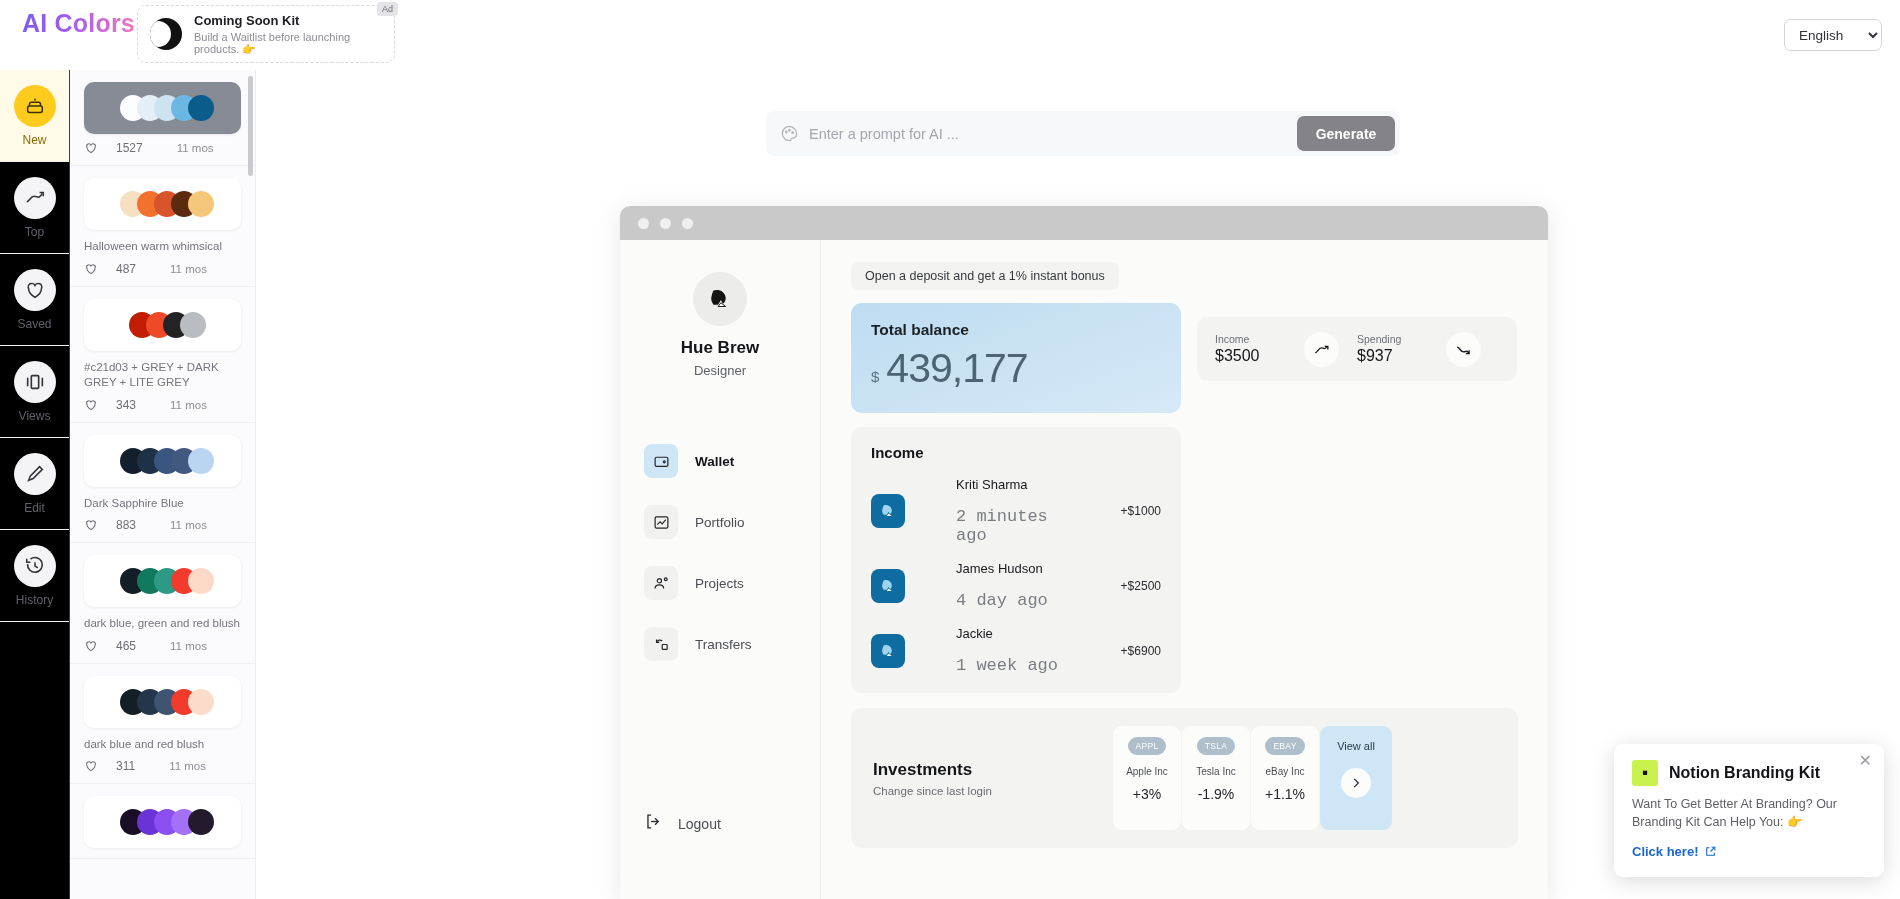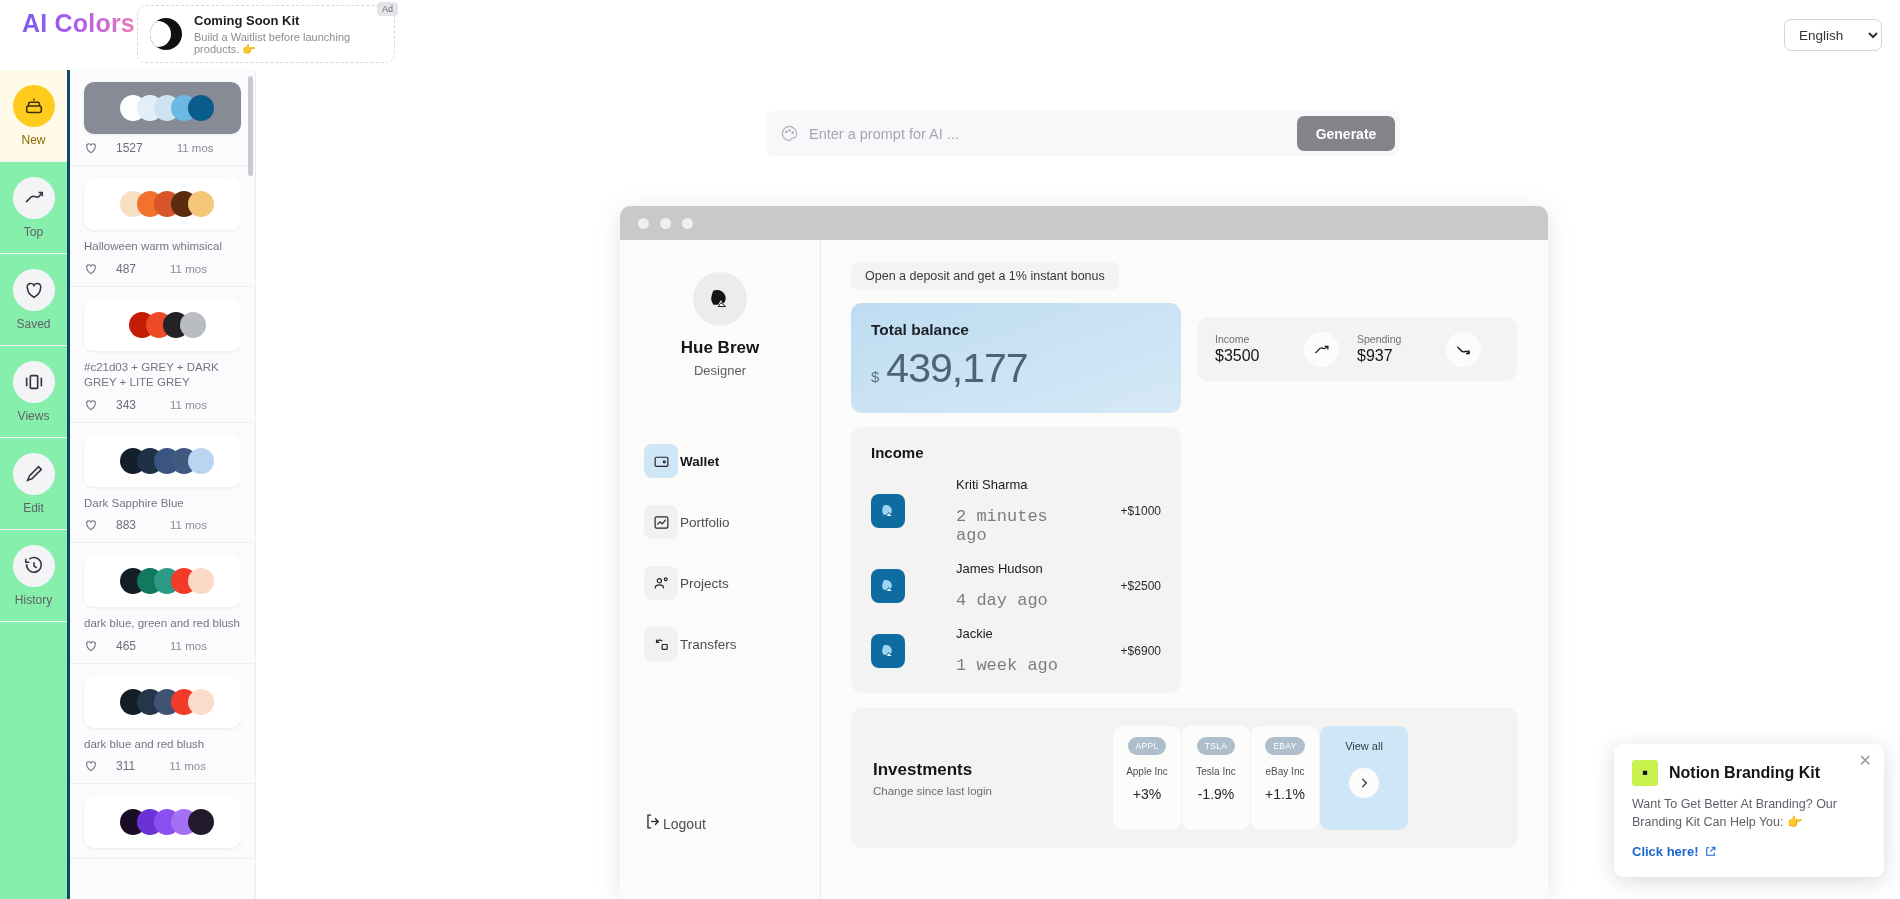--- a/index.html
+++ b/index.html
@@ -46,21 +46,21 @@
   #lang-select {
     position: absolute; right: 18px; top: 19px;
     width: 98px; height: 32px; border: 1px solid #d4d4da; border-radius: 7px;
     background: #fff; font-size: 13.5px; color: #32323a;
     font-family: "Liberation Sans", sans-serif; padding-left: 10px;
   }
 
   
   #rail {
     position: absolute; left: 0; top: 70px; width: 70px; height: 829px;
-    background: #86efac; border-right: 3px solid #0c4a6e; z-index: 30;
+    background: #000000; border-right: 1px solid #0c4a6e; z-index: 30;
   }
   .rail-item {
     height: 92px; display: flex; flex-direction: column;
     align-items: center; justify-content: center; gap: 6px;
     border-bottom: 1px solid #f1f1f4; cursor: pointer;
   }
   .rail-item.active { background: #fffbe8; }
   .rail-ico {
     width: 42px; height: 42px; border-radius: 50%;
     background: #f4f4f7; display: flex; align-items: center; justify-content: center;
@@ -125,27 +125,27 @@
 
   #mock-body { display: flex; height: 659px; }
   #mock-side { width: 201px; position: relative; border-right: 1px solid #ececea; }
   #avatar {
     width: 54px; height: 54px; border-radius: 50%; background: #ececea;
     margin: 32px auto 0 auto; display: flex; align-items: center; justify-content: center;
   }
   #user-name { text-align: center; font-size: 17px; font-weight: 700; color: #15161a; margin-top: 12px; }
   #user-role { text-align: center; font-size: 13px; color: #5e6066; margin-top: 5px; }
   #mock-nav { margin-top: 66px; padding-left: 24px; }
-  .mnav { display: flex; align-items: center; gap: 2px; margin-bottom: 27px; cursor: pointer; text-align: right; }
+  .mnav { display: flex; align-items: center; gap: 17px; margin-bottom: 27px; cursor: pointer; text-align: right; }
   .mnav-ico { width: 34px; height: 34px; border-radius: 8px; background: #f1f1ef;
               display: flex; align-items: center; justify-content: center; color: #26272b; }
   .mnav.active .mnav-ico { background: #cfe6f7; }
   .mnav-lbl { font-size: 13.5px; color: #4b4d53; }
   .mnav.active .mnav-lbl { color: #14151a; font-weight: 700; }
-  #logout { position: absolute; left: 24px; bottom: 64px; display: flex; align-items: center; cursor: pointer; }
+  #logout { position: absolute; left: 24px; bottom: 64px; display: flex; align-items: center; gap: 15px; cursor: pointer; }
   #logout .mnav-lbl { font-size: 14px; }
 
   #mock-content { flex: 1; padding: 22px 30px 0 30px; position: relative; }
   #bonus {
     display: inline-block; background: #f3f3f1; border-radius: 7px;
     padding: 7px 14px; font-size: 12.5px; color: #36383d;
   }
   #cards-row { display: flex; gap: 16px; margin-top: 13px; }
   #col-left { width: 330px; }
   #col-right { width: 320px; }
@@ -198,21 +198,21 @@
   #invest-cards { display: flex; gap: 1px; }
   .stock {
     width: 68px; height: 104px; background: #fcfcfb; border-radius: 9px;
     display: flex; flex-direction: column; align-items: center; padding-top: 11px;
   }
   .stock-tag { background: #aebfcb; color: #fff; font-size: 8.5px;
                padding: 4px 8px; border-radius: 9px; letter-spacing: .3px; }
   .stock-name { font-size: 10px; color: #4d4f55; margin-top: 11px; }
   .stock-chg { font-size: 14px; color: #26272c; margin-top: 9px; }
   #viewall {
-    width: 88px; height: 104px; background: #cfe6f7; border-radius: 9px;
+    width: 72px; height: 104px; background: #cfe6f7; border-radius: 9px;
     display: flex; flex-direction: column; align-items: center; padding-top: 14px; cursor: pointer;
   }
   #viewall-lbl { font-size: 11px; color: #2c3d4a; }
   #viewall-btn { width: 30px; height: 30px; border-radius: 50%; background: #fcfcfb;
                  display: flex; align-items: center; justify-content: center; margin-top: 16px; }
 
   
   #notion {
     position: absolute; right: 16px; bottom: 22px; width: 270px;
     background: #fff; border-radius: 9px; box-shadow: 0 4px 22px rgba(0,0,0,.15);

